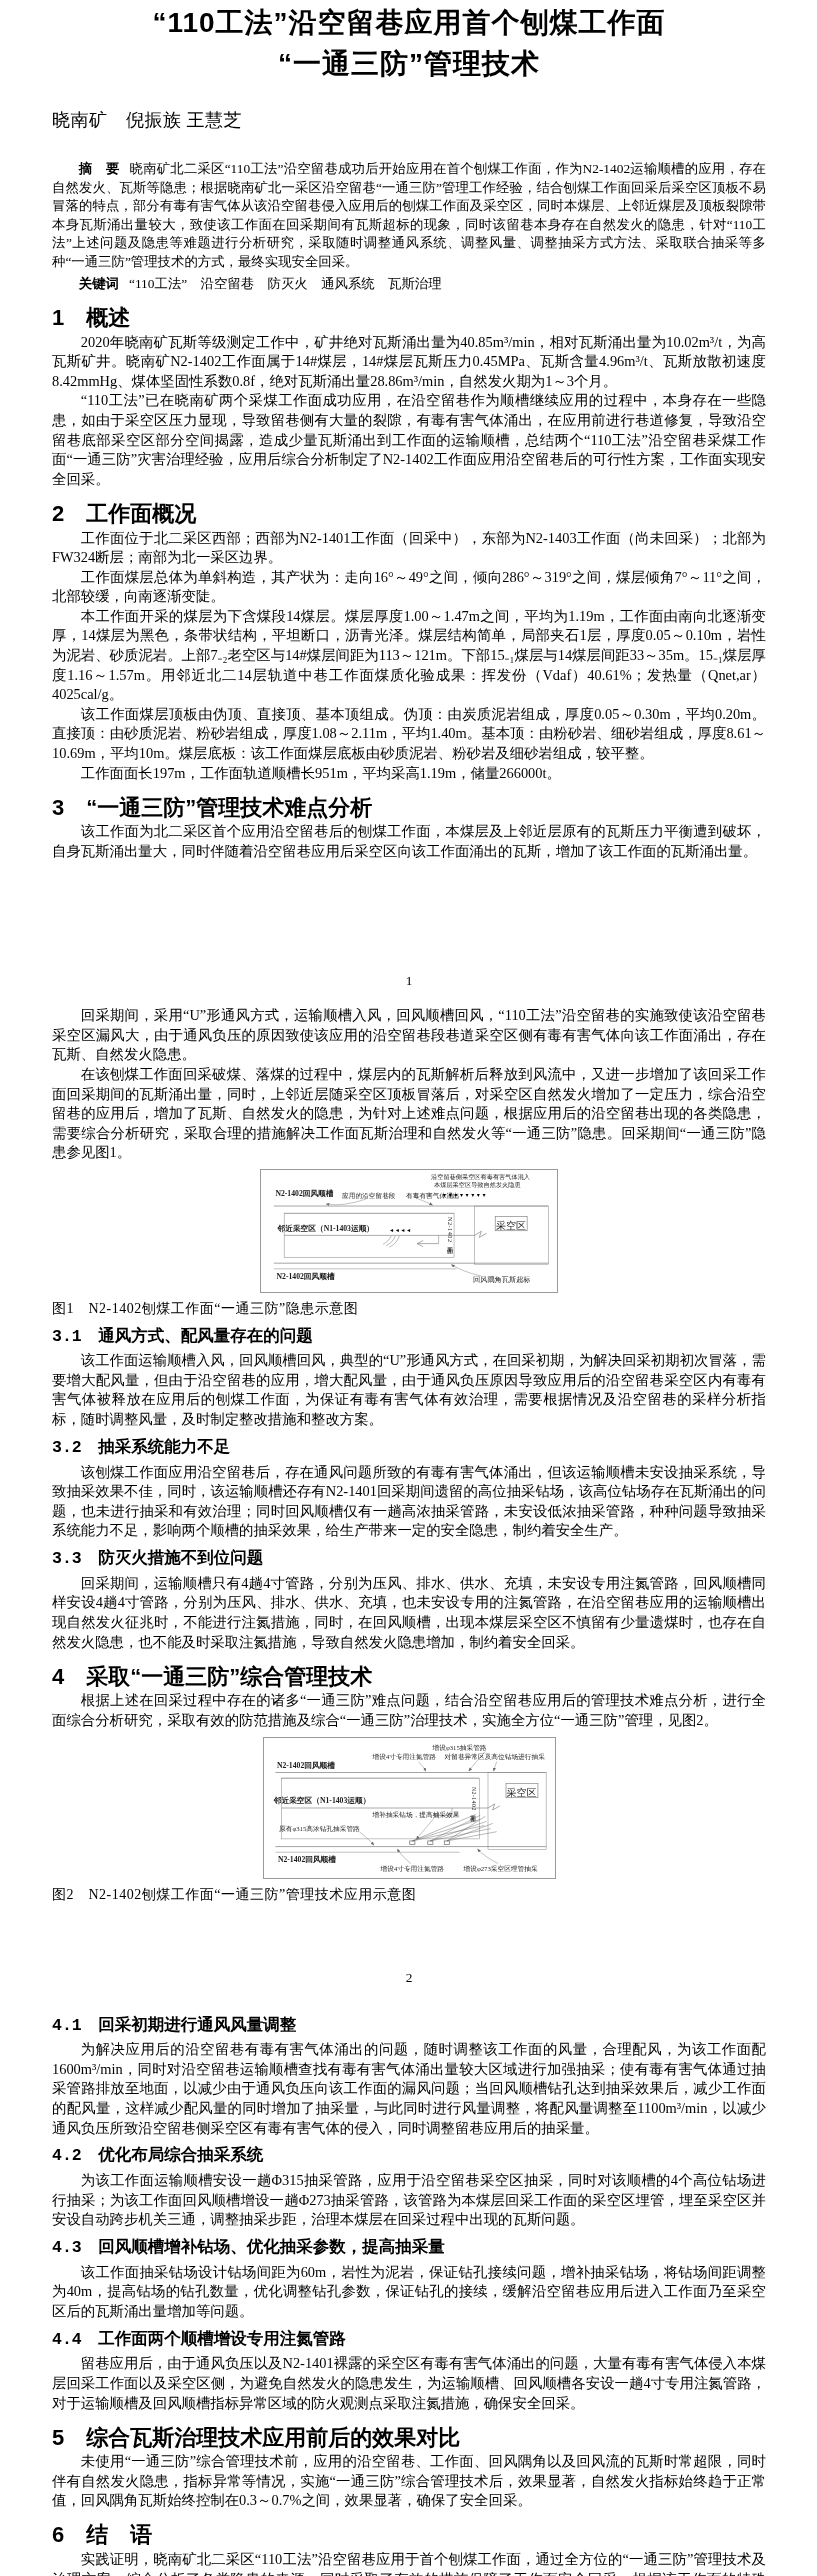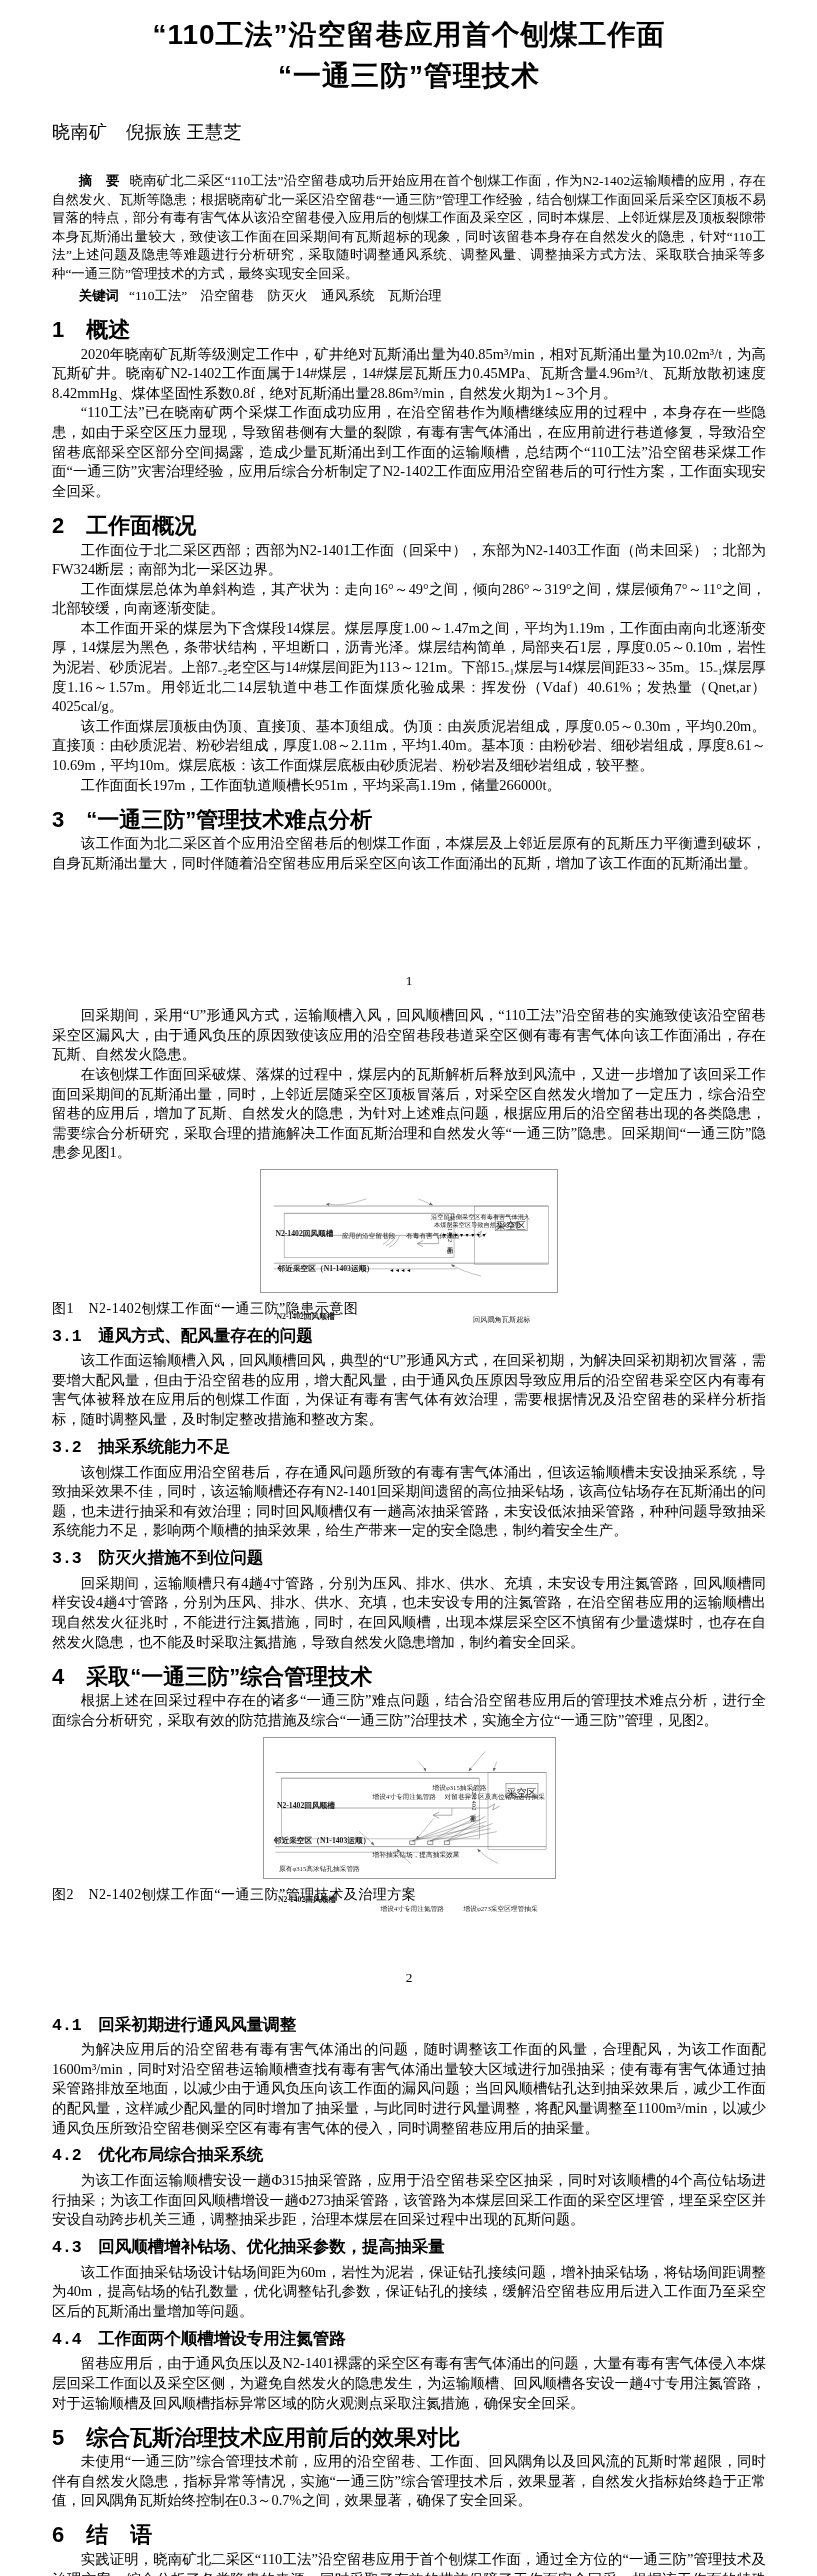--- a/index.html
+++ b/index.html
@@ -1,39 +1,39 @@
 <!DOCTYPE html>
 <html style="font-size:8.2px"><head>
 <meta charset="utf-8">
 <style>
   html,body{margin:0;padding:0;background:#ffffff;}
   body{width:818px;font-family:"Liberation Serif",serif;color:#000;}
   .page{position:relative;width:818px;height:997px;background:#fff;
         padding:0 52px;box-sizing:border-box;overflow:hidden;}
   .title{text-align:center;font-family:"Liberation Sans",sans-serif;font-weight:bold;
          font-size:28px;line-height:41px;margin:0;letter-spacing:1px;}
-  .title.first{padding-top:14px;}
+  .title.first{padding-top:2px;}
   .authors{text-align:left;font-size:18px;margin-top:24px;letter-spacing:0.5px;}
   .abstract{margin:28px 0 0 0;font-size:13.4px;line-height:18.5px;text-align:justify;text-indent:2em;}
   .keywords{margin:4.1px 0 0 0;font-size:13.4px;line-height:18.5px;text-indent:2em;}
   .blab{font-family:Liberation Serif, serif;font-weight:bold;margin-right:10px;}
   h2.sec{font-family:"Liberation Sans",sans-serif;font-size:22px;font-weight:bold;
          margin:13.4px 0 4.1px 0;line-height:21.6px;}
   h3.subsec{font-family:Liberation Mono, monospace;font-size:16.5px;font-weight:bold;
          margin:8.2px 0 4.1px 0;line-height:20.6px;}
   p.body{font-size:14.4px;line-height:19.6px;text-align:justify;text-indent:2em;margin:0;}
   .pagenum{position:absolute;left:0;right:0;bottom:8.2px;text-align:center;font-size:13.4px;}
   .pad-top{padding-top:9.3px;}
   .pad-top3{padding-top:13.4px;}
   .figwrap{position:relative;margin:6.2px auto 0 auto;border:0.5px solid #9a9a9a;background:#fff;}
   .fig1{width:296px;height:122px;}
   .fig2{width:291px;height:140px;}
   .figwrap svg{position:absolute;left:0;top:0;width:100%;height:100%;}
   .figcap{text-align:left;font-size:14px;margin:7.2px 0 2.1px 0;letter-spacing:0.5px;}
-  .fl{position:absolute;white-space:nowrap;font-size:7.2px;color:#1a1a1a;margin-top:40px;}
+  .fl{position:absolute;white-space:nowrap;font-size:7.2px;color:#1a1a1a;}
   .fl.b{font-weight:bold;font-size:7.7px;}
   .fl.s{font-size:6.7px;color:#222;}
   .fl.arrows{font-size:5.2px;letter-spacing:0.5px;color:#000;}
   .vlab{position:absolute;writing-mode:vertical-rl;font-size:6.2px;letter-spacing:0.5px;color:#222;}
   .gobbox{position:absolute;text-align:center;font-size:10px;color:#1a1a1a;}
 </style>
 </head>
 <body>
 
 <section class="page">
@@ -177,21 +177,21 @@
     <span class="fl b" style="left:13.4px;top:23px;">N2-1402回风顺槽</span>
     <span class="fl b" style="left:10.3px;top:58px;">邻近采空区（N1-1403运顺）</span>
     <span class="fl s" style="left:109px;top:73px;">增补抽采钻场，提高抽采效果</span>
     <span class="fl s" style="left:15.5px;top:87px;">原有φ315高浓钻孔抽采管路</span>
     <span class="vlab" style="left:206px;top:49px;font-size:5.7px;">N2-1402工作面</span>
     <span class="gobbox" style="left:242px;top:48px;width:32px;">采空区</span>
     <span class="fl b" style="left:14.4px;top:117px;">N2-1402回风顺槽</span>
     <span class="fl s" style="left:117px;top:127px;">增设4寸专用注氮管路</span>
     <span class="fl s" style="left:200px;top:127px;">增设φ273采空区埋管抽采</span>
   </div>
-  <div class="figcap">图2　N2-1402刨煤工作面“一通三防”管理技术及治理方案</div>
+  <div class="figcap">图2　N2-1402刨煤工作面“一通三防”管理技术应用示意图</div>
 
   <div class="pagenum">2</div>
 </section>
 
 <section class="page pad-top3">
   <h3 class="subsec">4.1　回采初期进行通风风量调整</h3>
   <p class="body">为解决应用后的沿空留巷有毒有害气体涌出的问题，随时调整该工作面的风量，合理配风，为该工作面配1600m³/min，同时对沿空留巷运输顺槽查找有毒有害气体涌出量较大区域进行加强抽采；使有毒有害气体通过抽采管路排放至地面，以减少由于通风负压向该工作面的漏风问题；当回风顺槽钻孔达到抽采效果后，减少工作面的配风量，这样减少配风量的同时增加了抽采量，与此同时进行风量调整，将配风量调整至1100m³/min，以减少通风负压所致沿空留巷侧采空区有毒有害气体的侵入，同时调整留巷应用后的抽采量。</p>
 
   <h3 class="subsec">4.2　优化布局综合抽采系统</h3>
   <p class="body">为该工作面运输顺槽安设一趟Φ315抽采管路，应用于沿空留巷采空区抽采，同时对该顺槽的4个高位钻场进行抽采；为该工作面回风顺槽增设一趟Φ273抽采管路，该管路为本煤层回采工作面的采空区埋管，埋至采空区并安设自动跨步机关三通，调整抽采步距，治理本煤层在回采过程中出现的瓦斯问题。</p>

